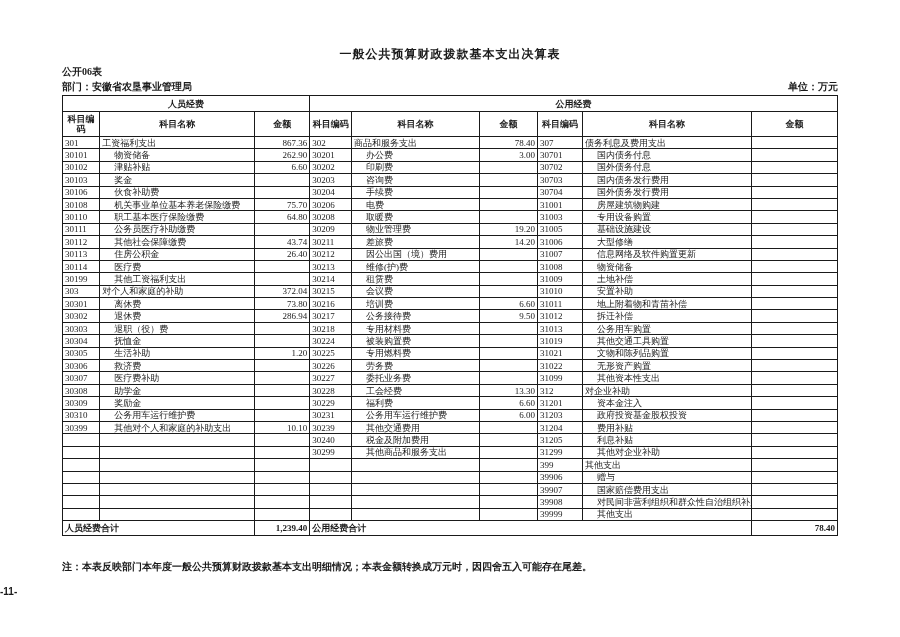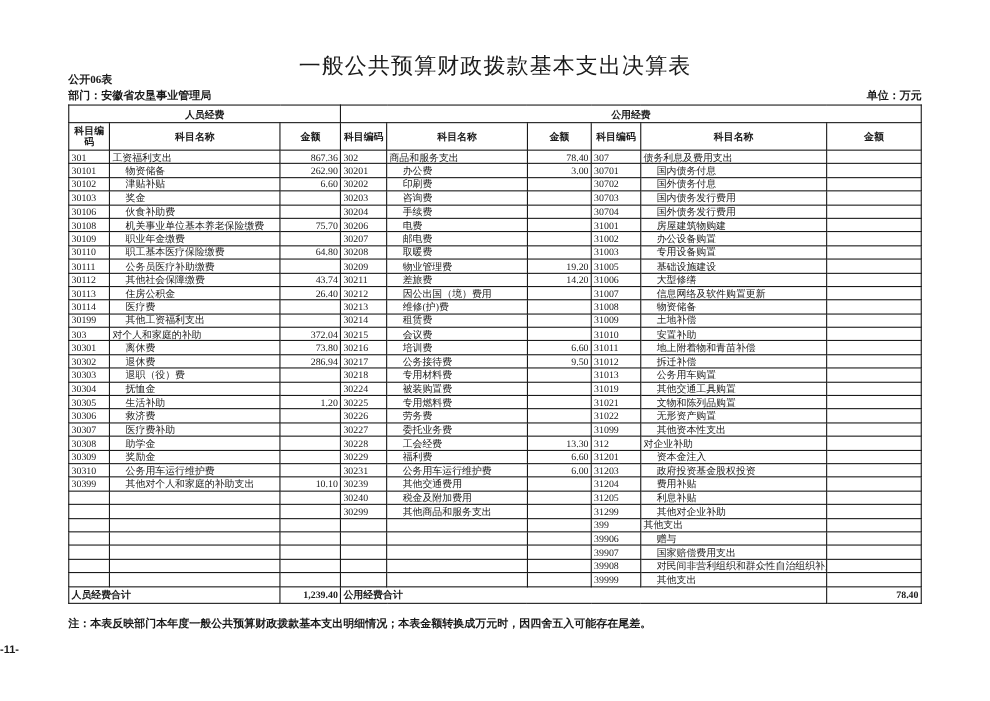--- a/index.html
+++ b/index.html
@@ -4,21 +4,21 @@
 <style>
   html,body{margin:0;padding:0;}
   body{
     width:900px;height:637px;background:#ffffff;
     font-family:"Liberation Serif","DejaVu Serif",serif;
     color:#1a1a1a;position:relative;overflow:hidden;
   }
   .sheet{position:absolute;inset:0;}
   .title{
     position:absolute;top:46px;left:0;width:100%;
-    text-align:center;font-size:20px;font-weight:normal;letter-spacing:1px;
+    text-align:center;font-size:12px;font-weight:bold;letter-spacing:1px;
     font-family:"Liberation Sans","DejaVu Sans",sans-serif;
   }
   .code-line{
     position:absolute;top:65px;left:62px;width:776px;
     font-size:10px;font-weight:bold;
   }
   .meta-line{
     position:absolute;top:80px;left:62px;width:776px;
     display:flex;justify-content:space-between;
     font-size:10px;font-weight:bold;
@@ -160,31 +160,20 @@
           <td class="name indent">机关事业单位基本养老保险缴费</td>
           <td class="amount">75.70</td>
           <td class="code">30206</td>
           <td class="name indent">电费</td>
           <td class="amount"></td>
           <td class="code">31001</td>
           <td class="name indent">房屋建筑物购建</td>
           <td class="amount"></td>
         </tr>
         <tr>
-          <td class="code">30109</td>
-          <td class="name indent">职业年金缴费</td>
-          <td class="amount"></td>
-          <td class="code">30207</td>
-          <td class="name indent">邮电费</td>
-          <td class="amount"></td>
-          <td class="code">31002</td>
-          <td class="name indent">办公设备购置</td>
-          <td class="amount"></td>
-        </tr>
-        <tr>
           <td class="code">30110</td>
           <td class="name indent">职工基本医疗保险缴费</td>
           <td class="amount">64.80</td>
           <td class="code">30208</td>
           <td class="name indent">取暖费</td>
           <td class="amount"></td>
           <td class="code">31003</td>
           <td class="name indent">专用设备购置</td>
           <td class="amount"></td>
         </tr>

